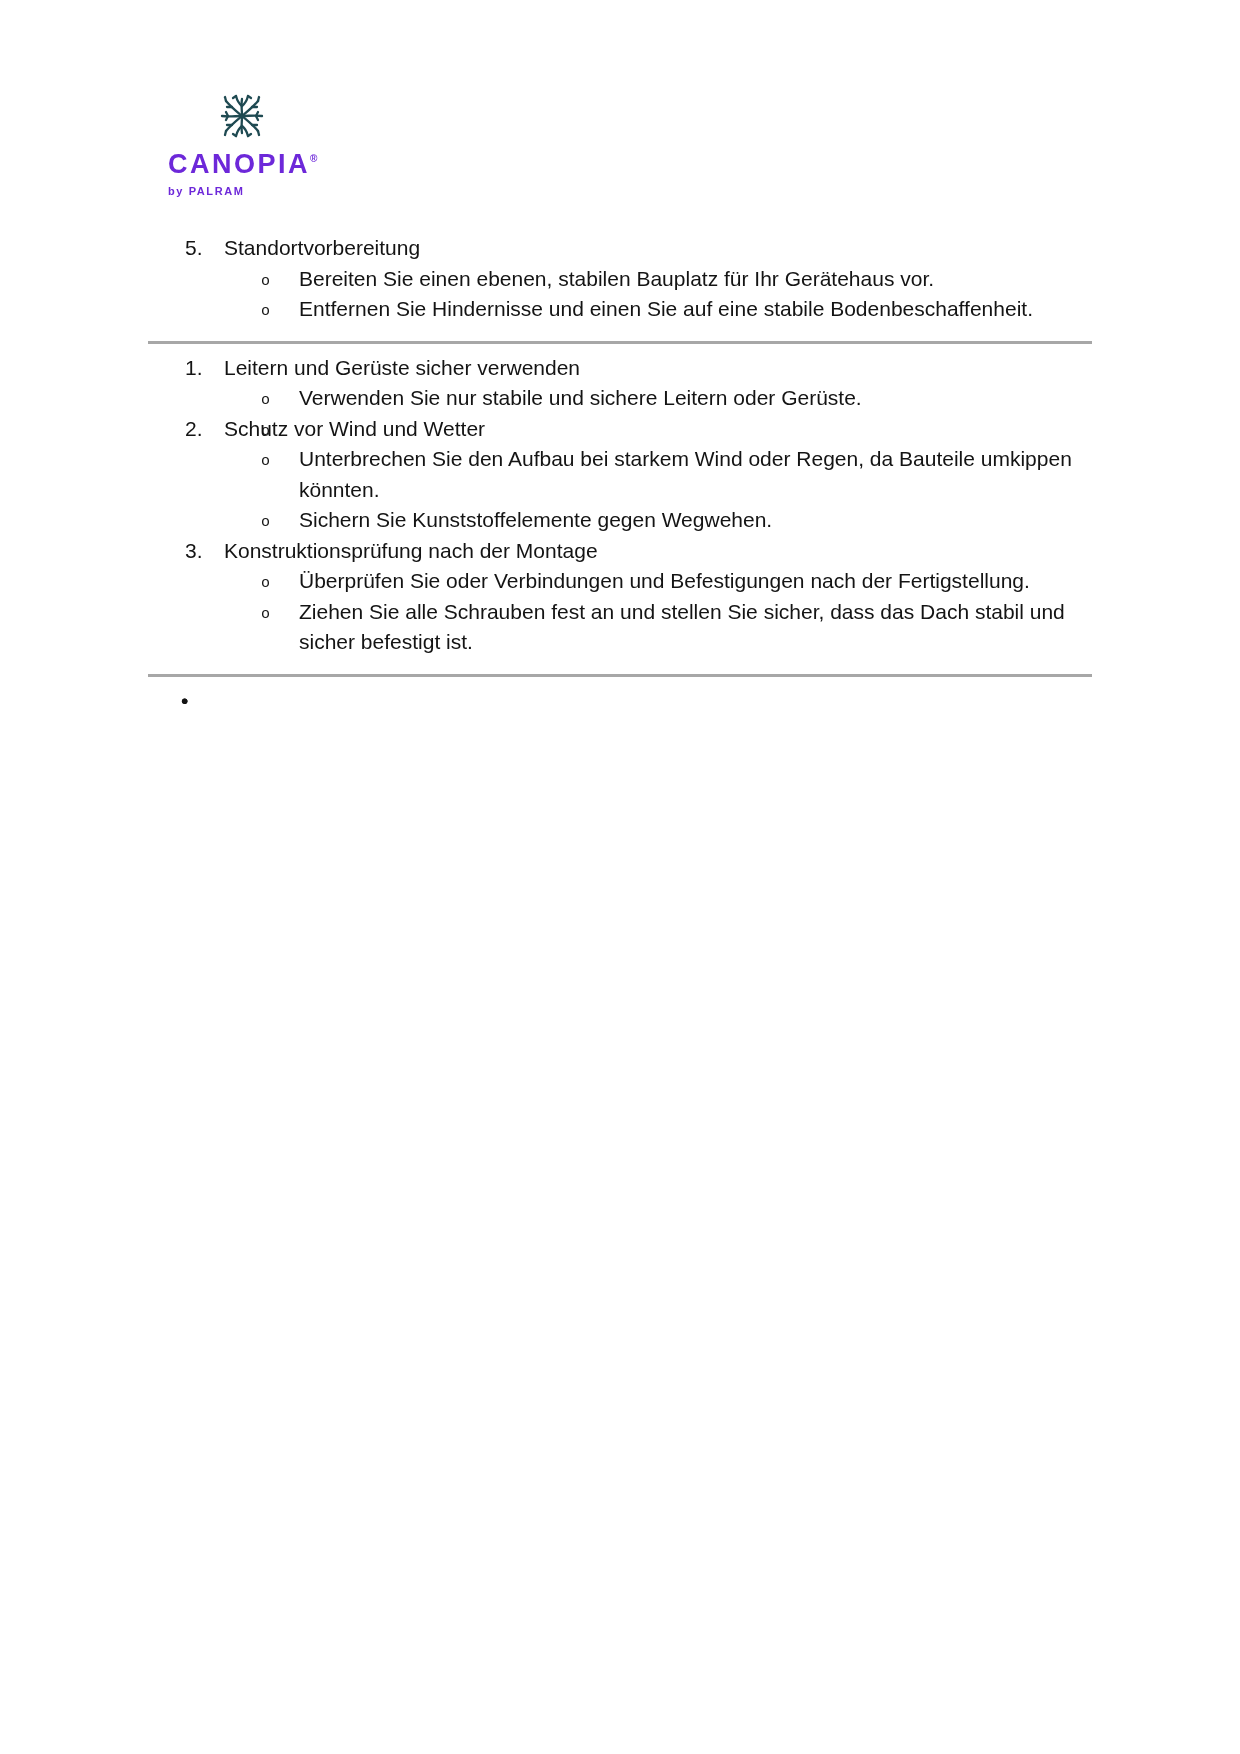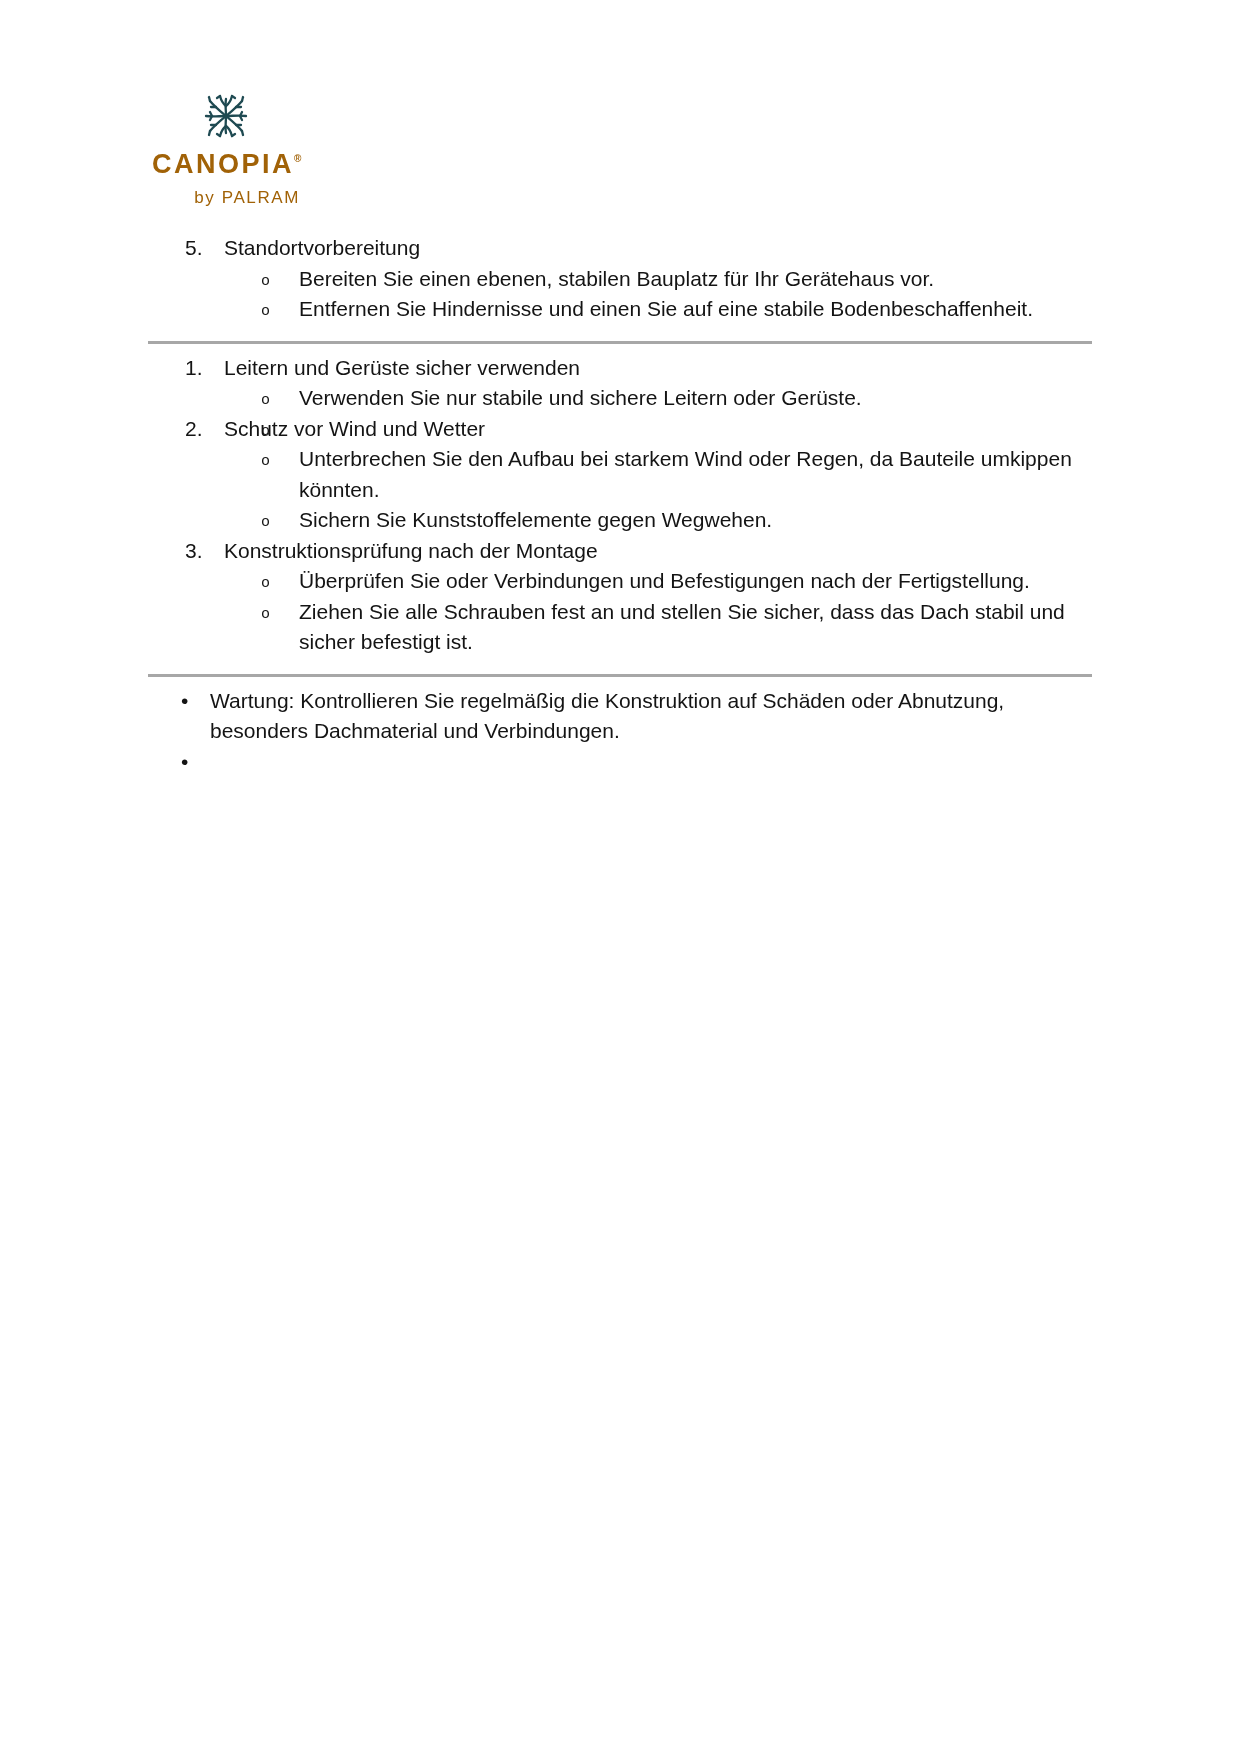--- a/index.html
+++ b/index.html
@@ -7,25 +7,25 @@
     position:relative;
     width:1240px;height:1754px;
     margin:0 auto;
     background:#ffffff;
     font-family:"Liberation Sans","DejaVu Sans",sans-serif;
     font-size:21px;line-height:30.5px;
     color:#141414;
     overflow:hidden;
   }
   
-  .logo{position:absolute;left:152px;top:90px;width:148px;text-align:right;color:#a16207;}
+  .logo{position:absolute;left:168px;top:90px;width:148px;text-align:left;color:#6d28d9;}
   .logo svg{display:block;margin:0 auto;}
   .brand{font-weight:bold;font-size:27px;letter-spacing:2.5px;line-height:32px;margin-top:1px;white-space:nowrap;}
   .brand sup{font-size:10px;letter-spacing:0;vertical-align:11px;}
-  .byline{font-size:17px;letter-spacing:1.6px;line-height:15px;margin-top:10px;}
+  .byline{font-size:11px;letter-spacing:1.6px;line-height:15px;margin-top:4px;font-weight:bold;}
   
   .content{position:absolute;left:148px;top:233px;width:944px;}
   .num-item{position:relative;padding-left:76px;}
   .num-item .num{position:absolute;left:37px;}
   .sub-item{position:relative;padding-left:151px;}
   .sub-item .mk{
     position:absolute;left:113px;top:3px;
     font-family:"Liberation Mono","DejaVu Sans Mono",monospace;
     font-size:15px;line-height:30.5px;
   }
@@ -130,20 +130,19 @@
     <div class="sub-item">
       <span class="mk">o</span>
       <span>Ziehen Sie alle Schrauben fest an und stellen Sie sicher, dass das Dach stabil und sicher befestigt ist.</span>
     </div>
 
     <hr class="divider">
 
 
     <div class="bullet-item">
       <span class="mk">•</span>
-      <span>Wartung: Kontrollieren Sie regelmäßig die Konstruktion auf Schäden oder Abnutzung, besonders Dachmaterial und Verbindungen.</span>
     </div>
     <div class="bullet-item">
       <span class="mk">•</span>
     </div>
 
   </main>
 </div>
 
 </body></html>

